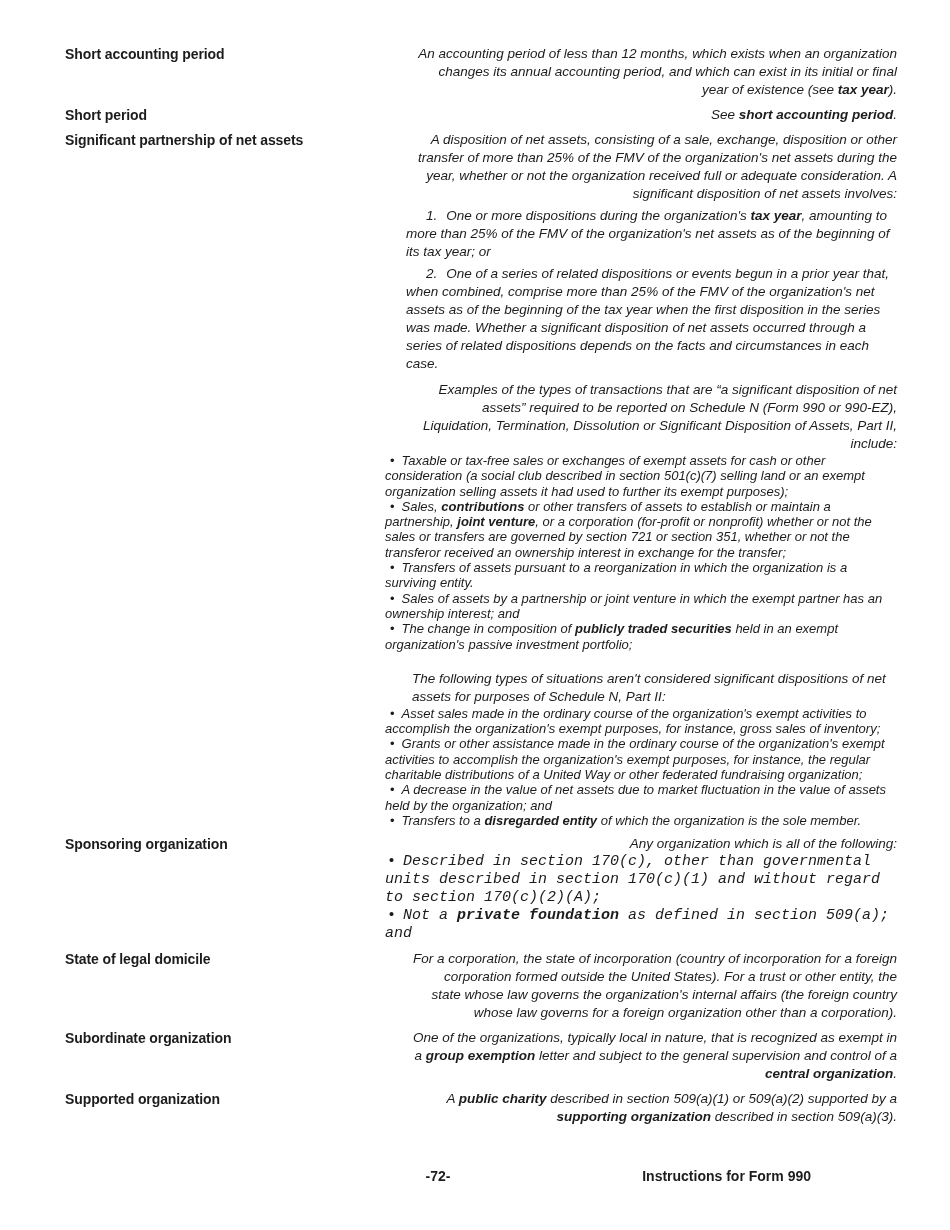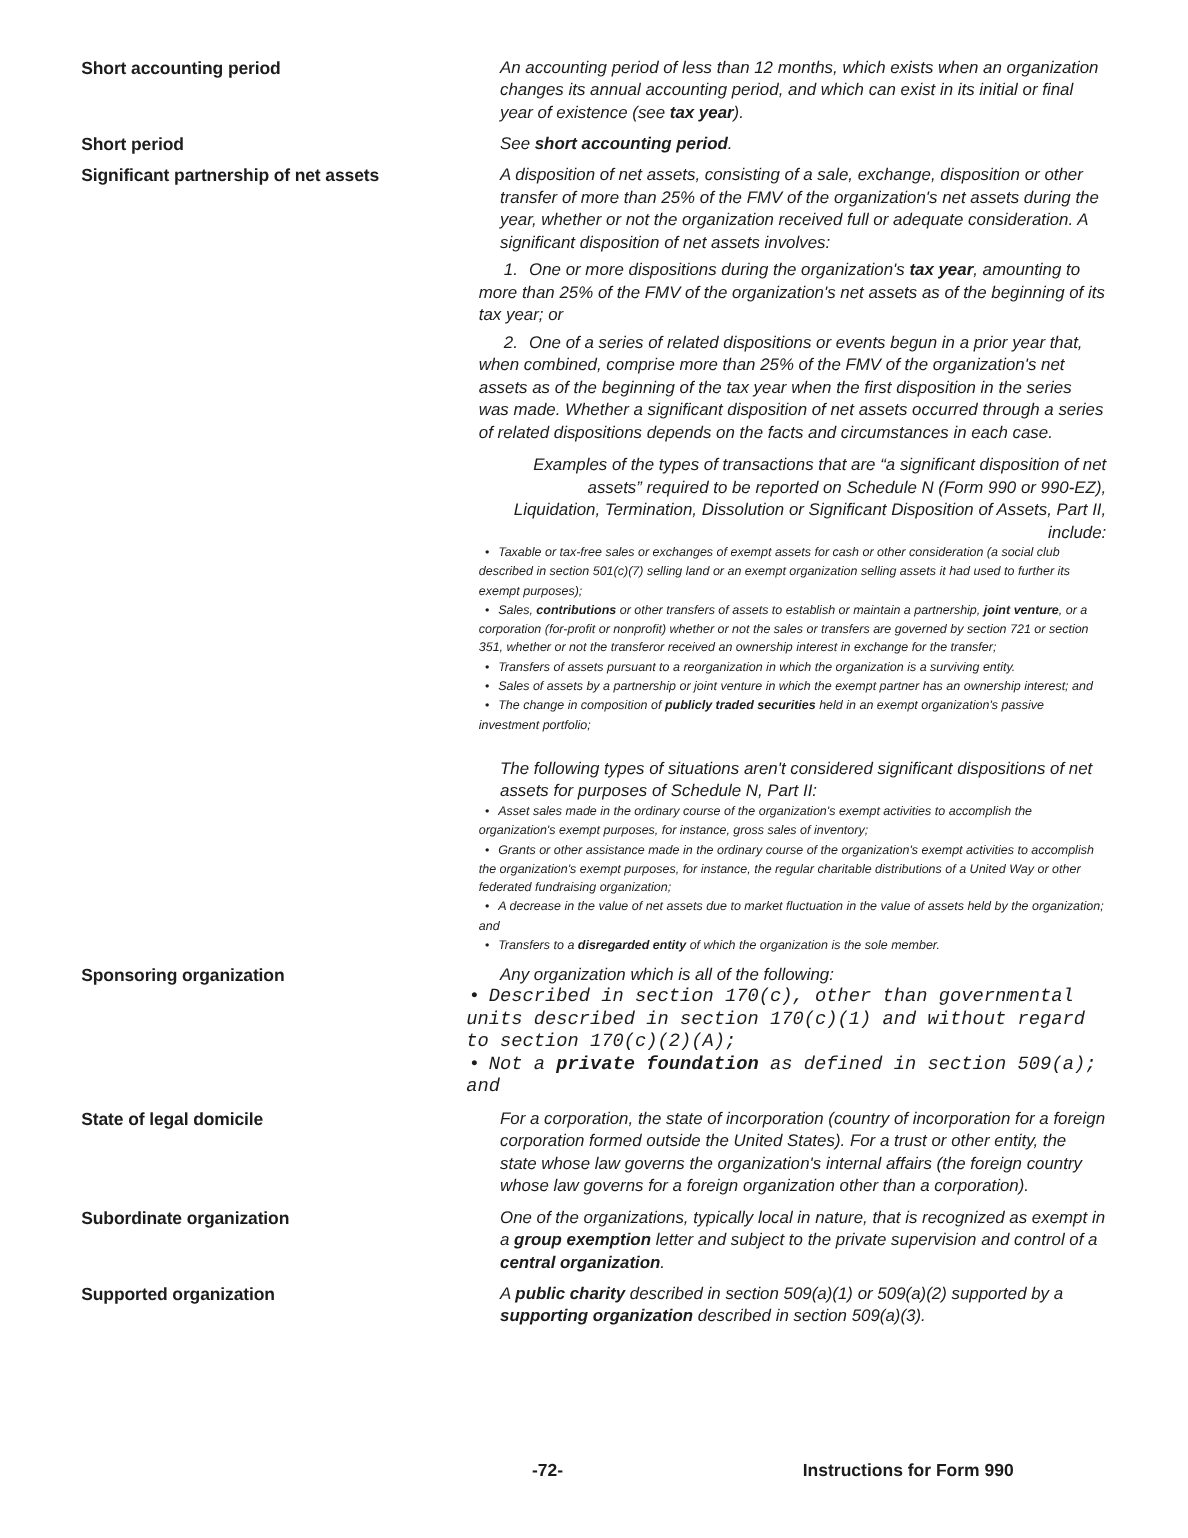--- a/index.html
+++ b/index.html
@@ -7,38 +7,39 @@
     width:950px; height:1230px;
     background:#ffffff; color:#1c1c1c;
     font-family:"Liberation Sans", sans-serif;
     position:relative; overflow:hidden;
   }
   .page { padding:45px 65px 0 65px; }
   .entry {
     display:grid;
     grid-template-columns:308px 512px;
     margin-bottom:7px;
+    gap:12px;
   }
   .term-cell {
     font-weight:bold;
     font-size:14px;
     line-height:18px;
     padding-right:10px;
     letter-spacing:-0.1px;
   }
   .def-cell {
     font-style:italic;
     font-size:13.5px;
   }
   .p { margin:0; }
-  .p-para       { margin-left:27px; line-height:18px; }
+  .p-para       { margin-left:27px; line-height:18px;text-align:right; }
   .p-para-gap   { margin-left:27px; line-height:18px; margin-top:8px;text-align:right; }
   .p-para-spaced{ margin-left:27px; line-height:18px; margin-top:18px; }
-  .p-num        { margin-left:10px; line-height:18px; margin-top:4px; text-indent:20px; }
-  .p-bullet     { line-height:15.3px; font-size:10px; text-indent:5px;margin-left:10px; }
+  .p-num        { margin-left:21px; line-height:18px; margin-top:4px; text-indent:20px; }
+  .p-bullet     { line-height:15.3px; font-size:13px; text-indent:5px; }
   .p-bullet-wide{ line-height:18px; font-size:15px; text-indent:2px;font-family:Liberation Mono, monospace; }
   .numlabel { margin-right:9px; }
   .bullet { margin-right:7px; font-style:normal; }
   .seg.bold { font-weight:700; }
   .footer {
     position:absolute; top:1167px; left:0; width:876px;
     font-weight:bold; font-size:14px; line-height:18px;
   }
   .footer .page-num { display:block; text-align:center; width:100%; }
   .footer .doc-title { position:absolute; top:0; right:65px; }
@@ -89,21 +90,21 @@
       </div>
       <div class="entry">
         <div class="term-cell">State of legal domicile</div>
         <div class="def-cell">
           <p class="p p-para"><span class="seg">For a corporation, the state of incorporation (country of incorporation for a foreign corporation formed outside the United States). For a trust or other entity, the state whose law governs the organization's internal affairs (the foreign country whose law governs for a foreign organization other than a corporation).</span></p>
         </div>
       </div>
       <div class="entry">
         <div class="term-cell">Subordinate organization</div>
         <div class="def-cell">
-          <p class="p p-para"><span class="seg">One of the organizations, typically local in nature, that is recognized as exempt in a </span><span class="seg bold">group exemption</span><span class="seg"> letter and subject to the private supervision and control of a </span><span class="seg bold">central organization</span><span class="seg">.</span></p>
+          <p class="p p-para"><span class="seg">One of the organizations, typically local in nature, that is recognized as exempt in a </span><span class="seg bold">group exemption</span><span class="seg"> letter and subject to the general supervision and control of a </span><span class="seg bold">central organization</span><span class="seg">.</span></p>
         </div>
       </div>
       <div class="entry">
         <div class="term-cell">Supported organization</div>
         <div class="def-cell">
           <p class="p p-para"><span class="seg">A </span><span class="seg bold">public charity</span><span class="seg"> described in section 509(a)(1) or 509(a)(2) supported by a </span><span class="seg bold">supporting organization</span><span class="seg"> described in section 509(a)(3).</span></p>
         </div>
       </div>
     </div>
 </div>

